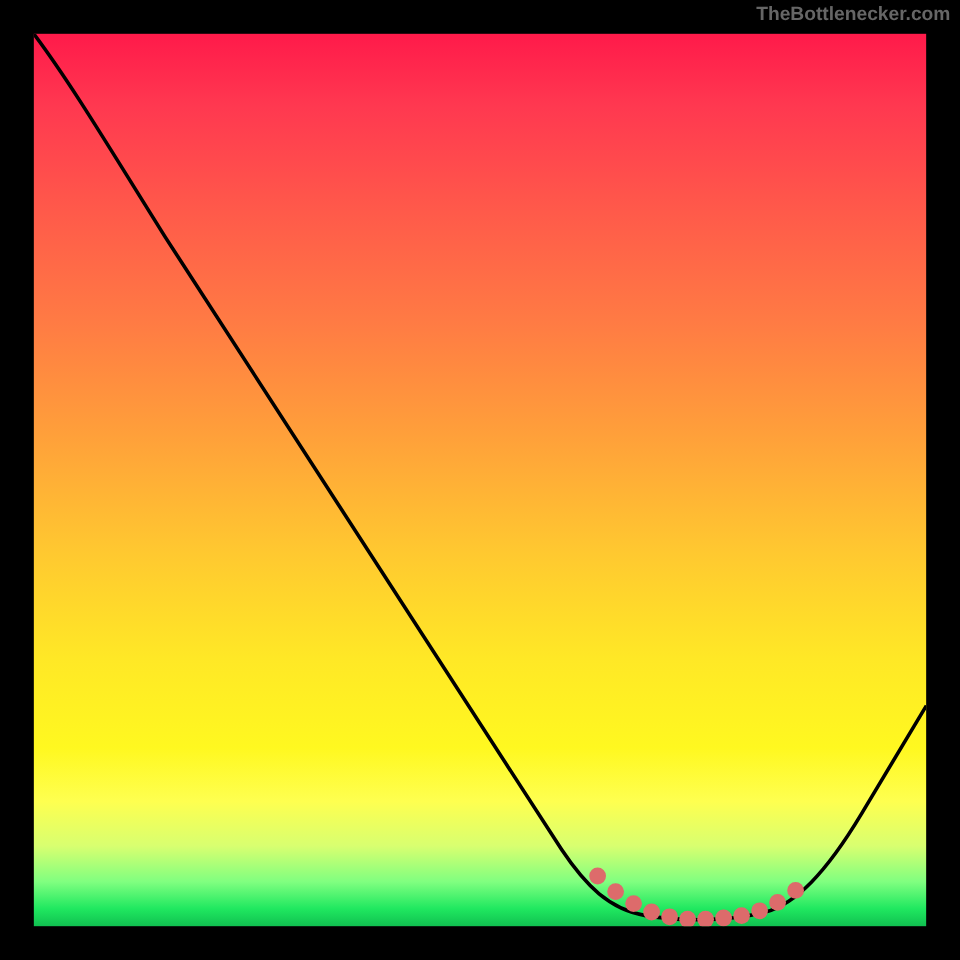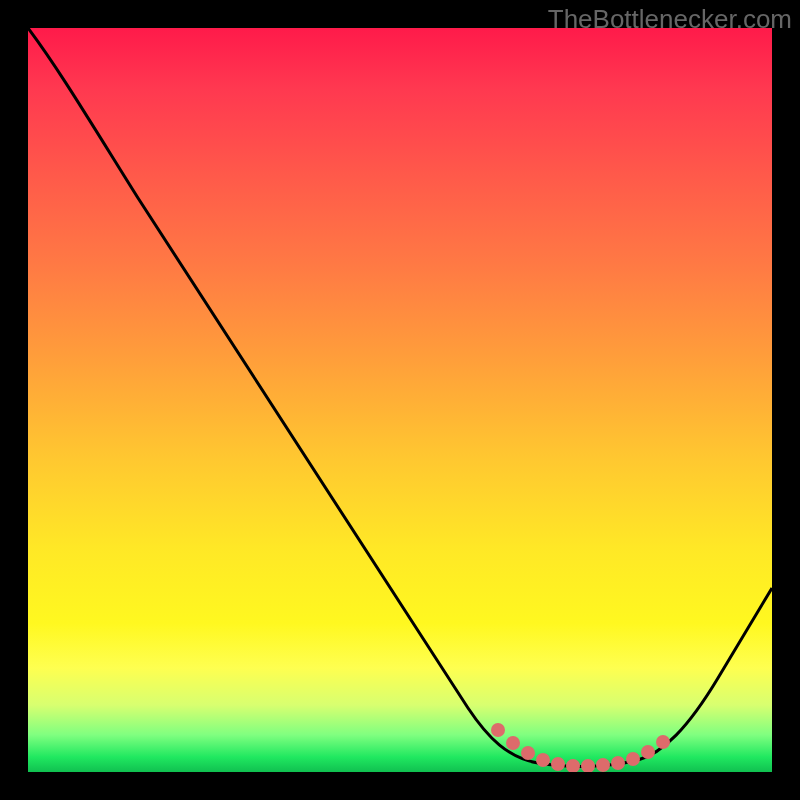--- a/index.html
+++ b/index.html
@@ -8,22 +8,22 @@
     height: 800px;
     background: #000;
     position: relative;
     font-family: Arial, sans-serif;
   }
   .attribution {
     position: absolute;
     top: 4px;
     right: 8px;
     color: #666;
-    font-size: 26px;
-    font-weight: normal;
+    font-size: 16px;
+    font-weight: bold;
     z-index: 10;
   }
   .plot-area {
     position: absolute;
     top: 28px;
     left: 28px;
     width: 744px;
     height: 744px;
     overflow: hidden;
   }

